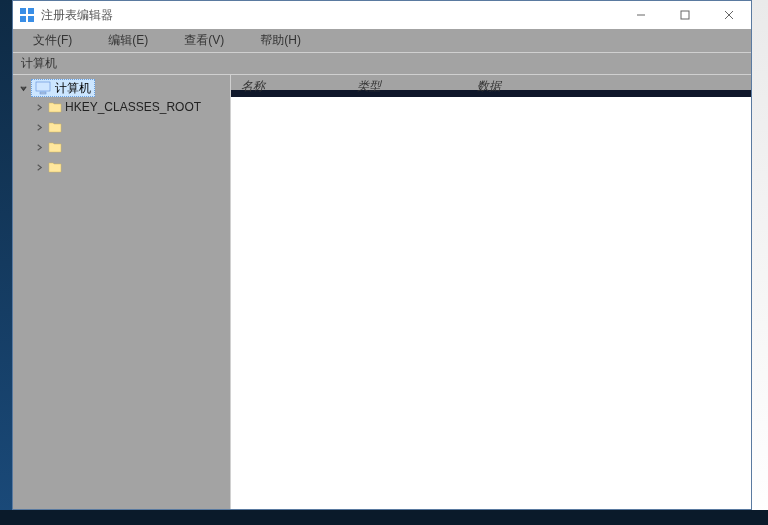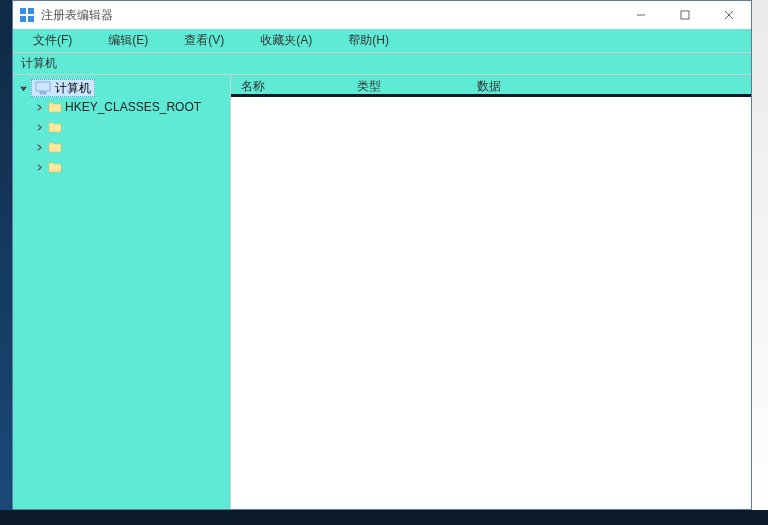--- a/index.html
+++ b/index.html
@@ -1,18 +1,18 @@
 <!DOCTYPE html>
 <html><head>
   <meta charset="utf-8">
   <style>
     * { margin: 0; padding: 0; box-sizing: border-box; font-family: "Microsoft YaHei", "Segoe UI", sans-serif; font-size: 12px; }
     body { width: 768px; height: 525px; background: #1a3a5a; overflow: hidden; position: relative; }
     
-    .window { position: absolute; left: 12px; top: 0; width: 740px; height: 510px; background: #5eead4; border: 1px solid #5a7aa0; display: flex; flex-direction: column; }
+    .window { position: absolute; left: 12px; top: 0; width: 740px; height: 510px; background: #a3a3a3; border: 1px solid #5a7aa0; display: flex; flex-direction: column; }
     
     .titlebar { height: 28px; display: flex; align-items: center; padding-left: 6px; background: #ffffff; }
     .titlebar .app-icon { width: 16px; height: 16px; display:flex; align-items:center; justify-content:center; margin-right:6px;}
     .titlebar .title { color: #555; flex: 1; }
     .win-controls { display: flex; height: 100%; }
     .win-btn { width: 44px; height: 100%; display: flex; align-items: center; justify-content: center; color: #666; }
     .win-btn svg { stroke: #666; stroke-width: 1; fill: none; }
     
     .menubar { height: 24px; display: flex; align-items: center; padding-left: 10px; gap: 16px; border-bottom: 1px solid #d0d0d0;}
     .menu-item { padding: 3px 10px; color: #333; cursor: default; }
@@ -30,21 +30,21 @@
     
     .subtree { padding-left: 12px; }
     .tree-item { display:flex; align-items:center; height: 20px; gap: 3px; padding-left: 8px;}
     .tree-item .label { color: #222; white-space: nowrap;}
     
     .folder-icon { width:14px; height:12px; }
     .folder-icon svg path { fill:#ffe79e; stroke:#d6b85a; stroke-width:0.5;}
     .computer-icon { width:16px; height:14px;}
     
     .list-pane { flex: 1; display:flex; flex-direction:column;}
-    .list-header { height: 22px; display:flex; border-bottom: 3px solid #0f172a; }
+    .list-header { height: 22px; display:flex; border-bottom: 7px solid #0f172a; font-style: italic; }
     .col { padding: 3px 10px; color:#333; border-right: 1px solid transparent;}
     .col.name { width: 116px;}
     .col.type { width: 120px;}
     .col.data { flex:1;}
     .list-body { flex:1; background:#fff;}
     
     
     .bg-strip-left { position:absolute; left:0; top:0; width:12px; height:525px; background:linear-gradient(180deg,#0e2a44,#1a4a7a);}
     .bg-strip-right { position:absolute; right:0; top:0; width:16px; height:525px; background:linear-gradient(180deg,#eaeaea 0%, #fff 100%);}
     .bg-taskbar { position:absolute; left:0; bottom:0; width:768px; height:15px; background:#0a1a2a;}
@@ -85,21 +85,20 @@
             <line x1="9" y1="1" x2="1" y2="9"></line>
           </svg>
       </div>
     </div>
   </div>
 
   <div class="menubar">
     <div class="menu-item">文件(F)</div>
     <div class="menu-item">编辑(E)</div>
     <div class="menu-item">查看(V)</div>
-    <div class="menu-item">收藏夹(A)</div>
     <div class="menu-item">帮助(H)</div>
   </div>
 
   <div class="pathbar">
     <span>计算机</span>
   </div>
 
   <div class="content">
     <div class="tree-pane">
       <div class="tree-root">

